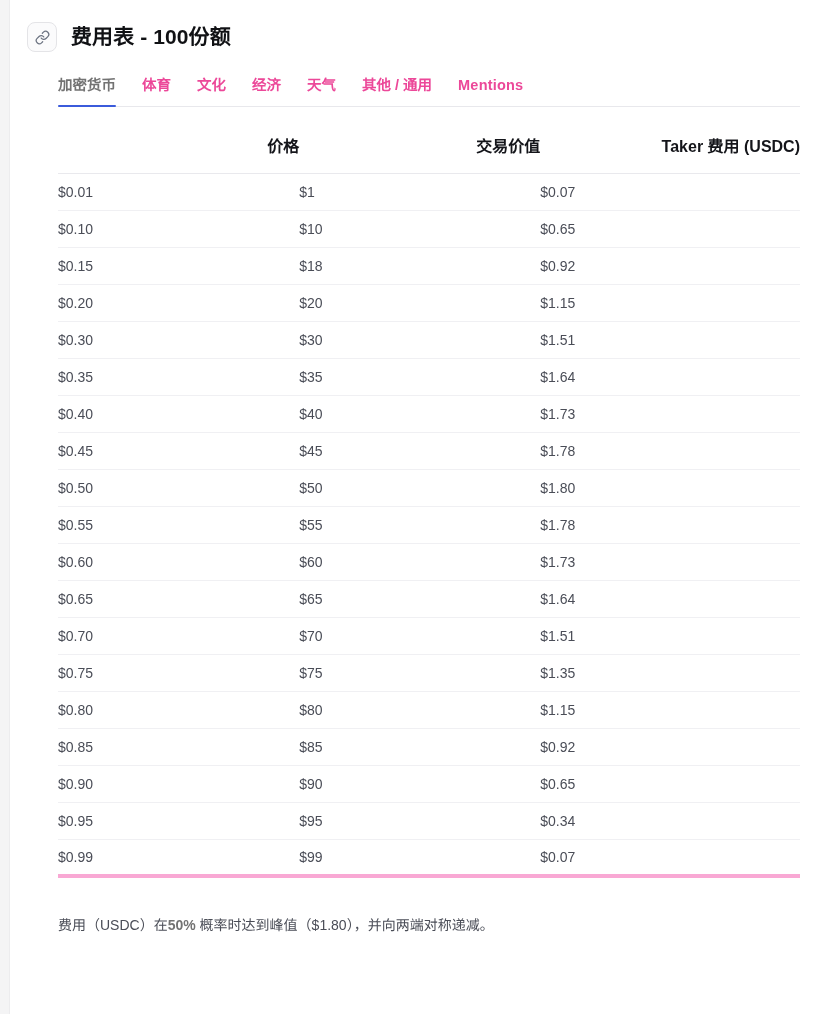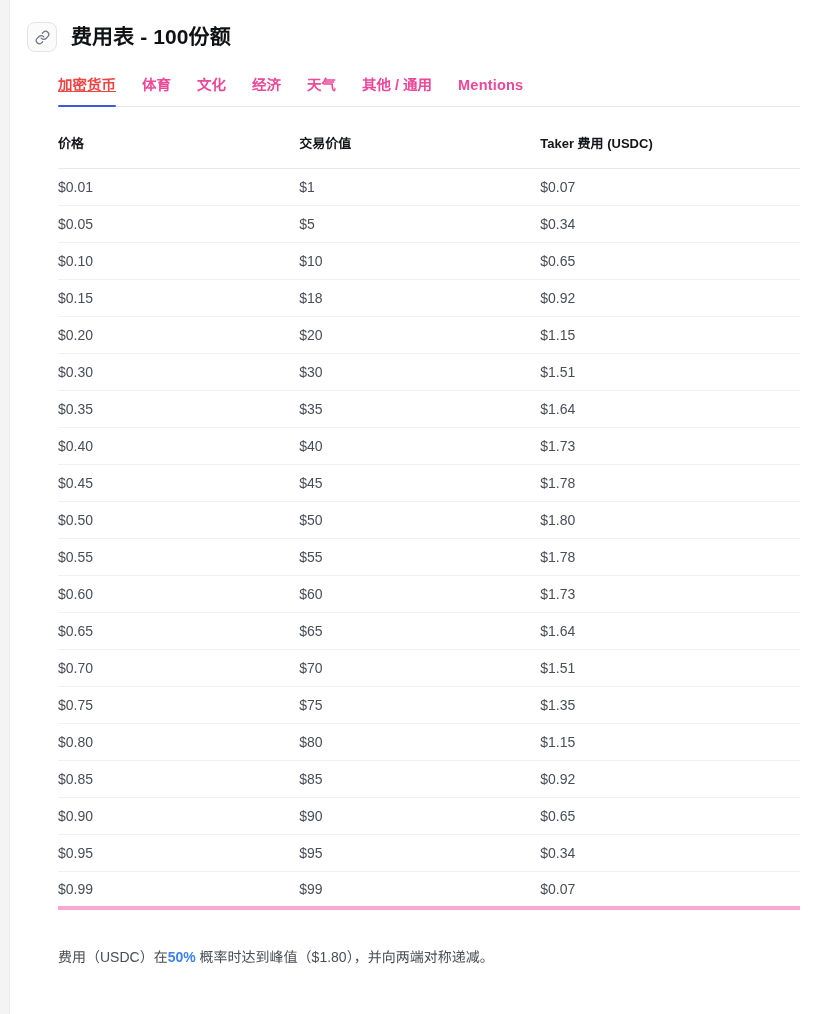--- a/index.html
+++ b/index.html
@@ -90,21 +90,21 @@
     color: #ec4899;
     padding: 0 13px 10px 13px;
     white-space: nowrap;
     cursor: pointer;
     background: none;
     border: none;
     font-family: inherit;
     line-height: 1.35;
   }
   .tab:first-child { padding-left: 0; }
-  .tab.active { color: #ef4444; text-decoration: underline; }
+  .tab.active { color: #737373; }
   .tab.active::after {
     content: "";
     position: absolute;
     left: 0;
     right: 13px;
     bottom: -1px;
     height: 2px;
     background: #3b5bdb;
     border-radius: 1px;
   }
@@ -118,22 +118,22 @@
   table.fee-table {
     width: 100%;
     border-collapse: collapse;
     table-layout: fixed;
   }
   table.fee-table col.c1 { width: 32.5%; }
   table.fee-table col.c2 { width: 32.5%; }
   table.fee-table col.c3 { width: 35%; }
 
   table.fee-table th {
-    text-align: left;
-    font-size: 13px;
+    text-align: right;
+    font-size: 16px;
     font-weight: 700;
     color: #14151a;
     padding: 0 0 16px 0;
     border-bottom: 1px solid #e9e9ed;
     white-space: nowrap;
   }
   table.fee-table td {
     font-size: 14px;
     font-weight: 400;
     color: #4a4d57;
@@ -148,21 +148,21 @@
   }
 
   
   .footnote {
     margin-top: 36px;
     padding: 0 24px 0 40px;
     font-size: 14px;
     color: #4a4d57;
     line-height: 1.6;
   }
-  .footnote b { font-weight: 700; color: #3b82f6; }
+  .footnote b { font-weight: 700; color: #737373; }
 </style>
 </head>
 <body>
 
 <div id="page">
 
   <div class="left-gutter"></div>
 
   <div class="card">
 
@@ -204,25 +204,20 @@
             <th>Taker 费用 (USDC)</th>
           </tr>
         </thead>
         <tbody>
             <tr>
               <td>$0.01</td>
               <td>$1</td>
               <td>$0.07</td>
             </tr>
             <tr>
-              <td>$0.05</td>
-              <td>$5</td>
-              <td>$0.34</td>
-            </tr>
-            <tr>
               <td>$0.10</td>
               <td>$10</td>
               <td>$0.65</td>
             </tr>
             <tr>
               <td>$0.15</td>
               <td>$18</td>
               <td>$0.92</td>
             </tr>
             <tr>

